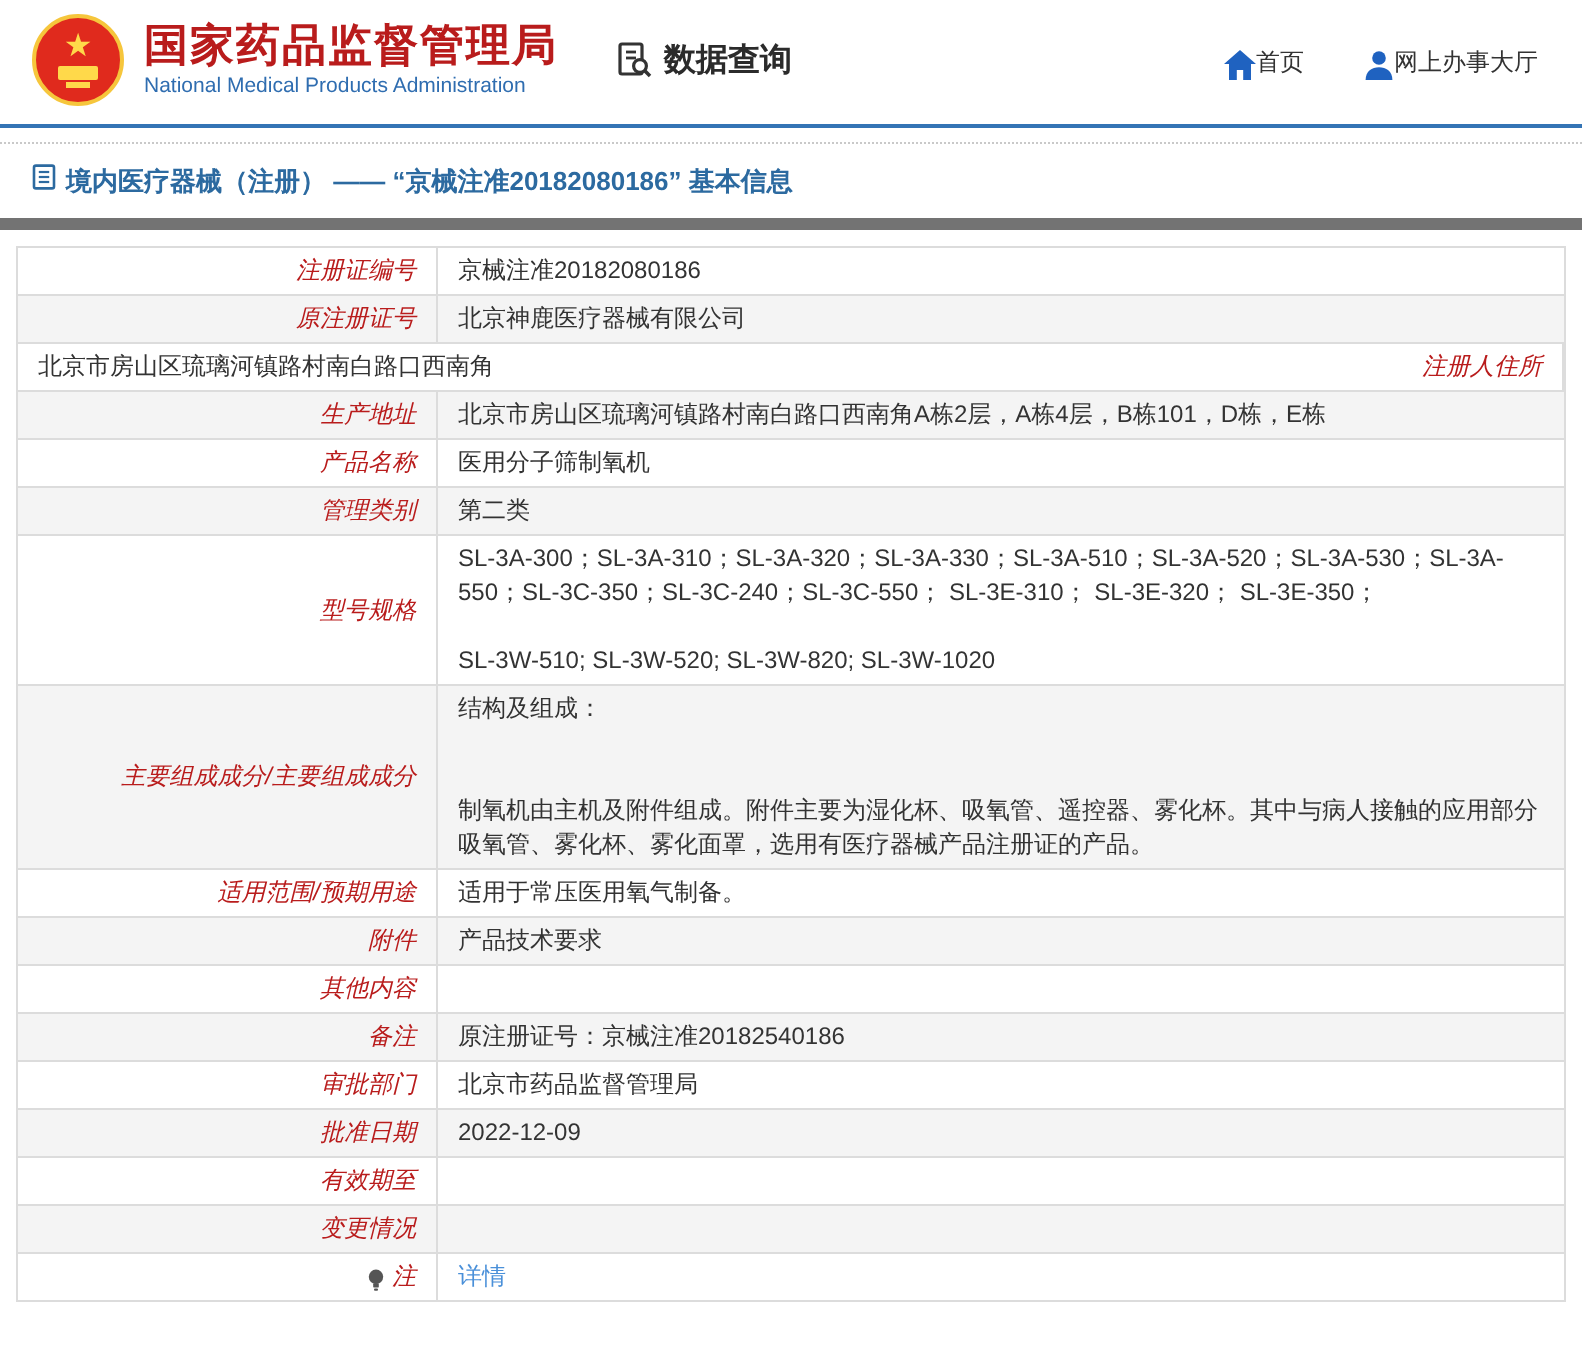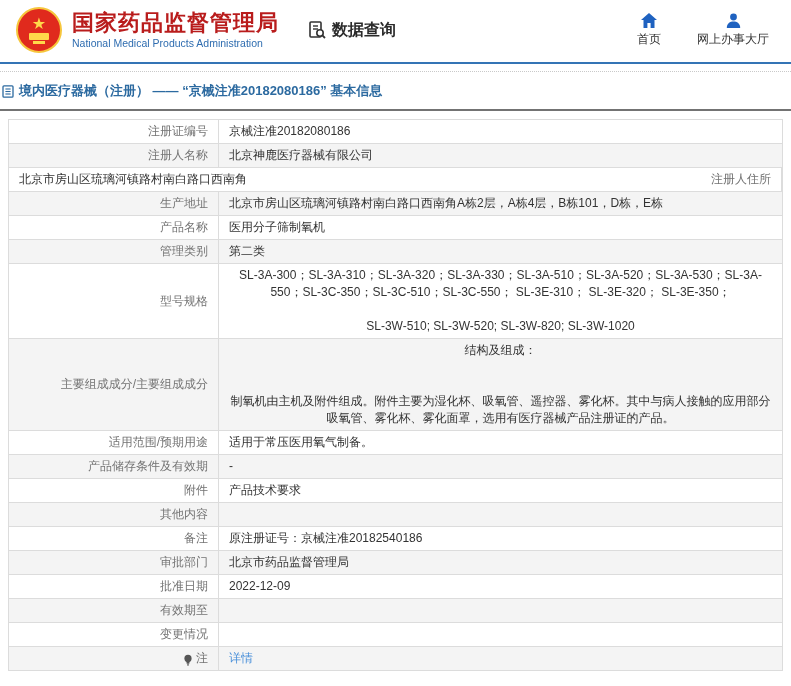--- a/index.html
+++ b/index.html
@@ -24,46 +24,46 @@
   }
   .emblem .star{ color:#ffd94a; font-size:16px; line-height:14px; }
   .emblem .gate{ width:20px; height:7px; background:#ffd94a; border-radius:1px; margin-top:2px; }
   .emblem .gate2{ width:12px; height:3px; background:#ffd94a; margin-top:1px; }
   .brand{ margin-left:10px; }
   .brand-title{ font-size:22px; font-weight:bold; color:#b91c1c; letter-spacing:1px; line-height:24px; }
   .brand-sub{ font-size:10.5px; color:#2f6db0; margin-top:2px; }
   .data-query{ display:flex; align-items:center; margin-left:28px; cursor:pointer; }
   .data-query .dq-label{ font-size:16px; font-weight:600; color:#2b2b2b; margin-left:5px; }
   .top-nav{ margin-left:auto; display:flex; gap:26px; padding-right:6px; }
-  .top-nav-item{ display:flex; flex-direction:column; align-items:center; cursor:pointer; min-width:44px;font-family:Liberation Mono, monospace; }
+  .top-nav-item{ display:flex; flex-direction:row; align-items:flex-end; cursor:pointer; min-width:44px;font-family:Liberation Mono, monospace; }
   .top-nav-item .nav-label{ font-size:12px; color:#333; margin-top:3px; white-space:nowrap; }
   
   .dotted-sep{ border-top:1px dotted #c9c9c9; margin-top:7px; }
   .crumb-bar{
-    display:flex; align-items:center; gap:5px;
-    padding:10px 8px 9px 2px; border-bottom:2px solid #737373;
+    display:flex; align-items:flex-start; gap:5px;
+    padding:10px 8px 9px 16px; border-bottom:6px solid #737373;
   }
   .crumb-text{ font-size:13px; font-weight:bold; color:#2c6aa0; }
   
   .info-table{
     margin:8px 8px 0 8px;
     border:1px solid #dcdcdc;
   }
   .trow{ display:flex; border-bottom:1px solid #dcdcdc; min-height:23px; background:#fff; }
   .trow:last-child{ border-bottom:none; }
   .trow:nth-child(even){ background:#f4f4f4; }
   .cell{ padding:3px 10px; font-size:12px; line-height:17px; }
   .cell.label{
     flex:0 0 210px; width:210px;
     border-right:1px solid #dcdcdc;
     display:flex; align-items:center; justify-content:flex-end;
-    text-align:right; color:#737373;
+    text-align:right; color:#b91c1c;font-style:italic;
   }
   .cell.value{ flex:1; display:flex; align-items:center; color:#333; }
-  .cell.value .val-text{ white-space:pre-line;text-align:center; }
+  .cell.value .val-text{ white-space:pre-line; }
   .cell.value a{ color:#4a90d9; text-decoration:none; }
   .note-icon{ display:inline-flex; margin-right:3px; position:relative; top:1px; }
   svg{ display:block; }
 </style>
 </head>
 <body>
 
 <div class="site-header">
   <div class="emblem">
     <span class="star">★</span>
@@ -127,21 +127,21 @@
     <div class="trow">
       <div class="cell label">
         <span>注册证编号</span>
       </div>
       <div class="cell value">
         <span class="val-text">京械注准20182080186</span>
       </div>
     </div>
     <div class="trow">
       <div class="cell label">
-        <span>注册人名称</span>
+        <span>原注册证号</span>
       </div>
       <div class="cell value">
         <span class="val-text">北京神鹿医疗器械有限公司</span>
       </div>
     </div>
     <div class="trow">
       <div class="cell value">
         <span class="val-text">北京市房山区琉璃河镇路村南白路口西南角</span>
       </div>
       <div class="cell label">
@@ -170,21 +170,21 @@
       </div>
       <div class="cell value">
         <span class="val-text">第二类</span>
       </div>
     </div>
     <div class="trow">
       <div class="cell label">
         <span>型号规格</span>
       </div>
       <div class="cell value">
-        <span class="val-text">SL-3A-300；SL-3A-310；SL-3A-320；SL-3A-330；SL-3A-510；SL-3A-520；SL-3A-530；SL-3A-550；SL-3C-350；SL-3C-510；SL-3C-550；  SL-3E-310；  SL-3E-320；  SL-3E-350；
+        <span class="val-text">SL-3A-300；SL-3A-310；SL-3A-320；SL-3A-330；SL-3A-510；SL-3A-520；SL-3A-530；SL-3A-550；SL-3C-350；SL-3C-240；SL-3C-550；  SL-3E-310；  SL-3E-320；  SL-3E-350；
 
 SL-3W-510; SL-3W-520; SL-3W-820; SL-3W-1020</span>
       </div>
     </div>
     <div class="trow">
       <div class="cell label">
         <span>主要组成成分/主要组成成分</span>
       </div>
       <div class="cell value">
         <span class="val-text">结构及组成：
@@ -192,28 +192,20 @@
 
 制氧机由主机及附件组成。附件主要为湿化杯、吸氧管、遥控器、雾化杯。其中与病人接触的应用部分吸氧管、雾化杯、雾化面罩，选用有医疗器械产品注册证的产品。</span>
       </div>
     </div>
     <div class="trow">
       <div class="cell label">
         <span>适用范围/预期用途</span>
       </div>
       <div class="cell value">
         <span class="val-text">适用于常压医用氧气制备。</span>
-      </div>
-    </div>
-    <div class="trow">
-      <div class="cell label">
-        <span>产品储存条件及有效期</span>
-      </div>
-      <div class="cell value">
-        <span class="val-text">-</span>
       </div>
     </div>
     <div class="trow">
       <div class="cell label">
         <span>附件</span>
       </div>
       <div class="cell value">
         <span class="val-text">产品技术要求</span>
       </div>
     </div>

